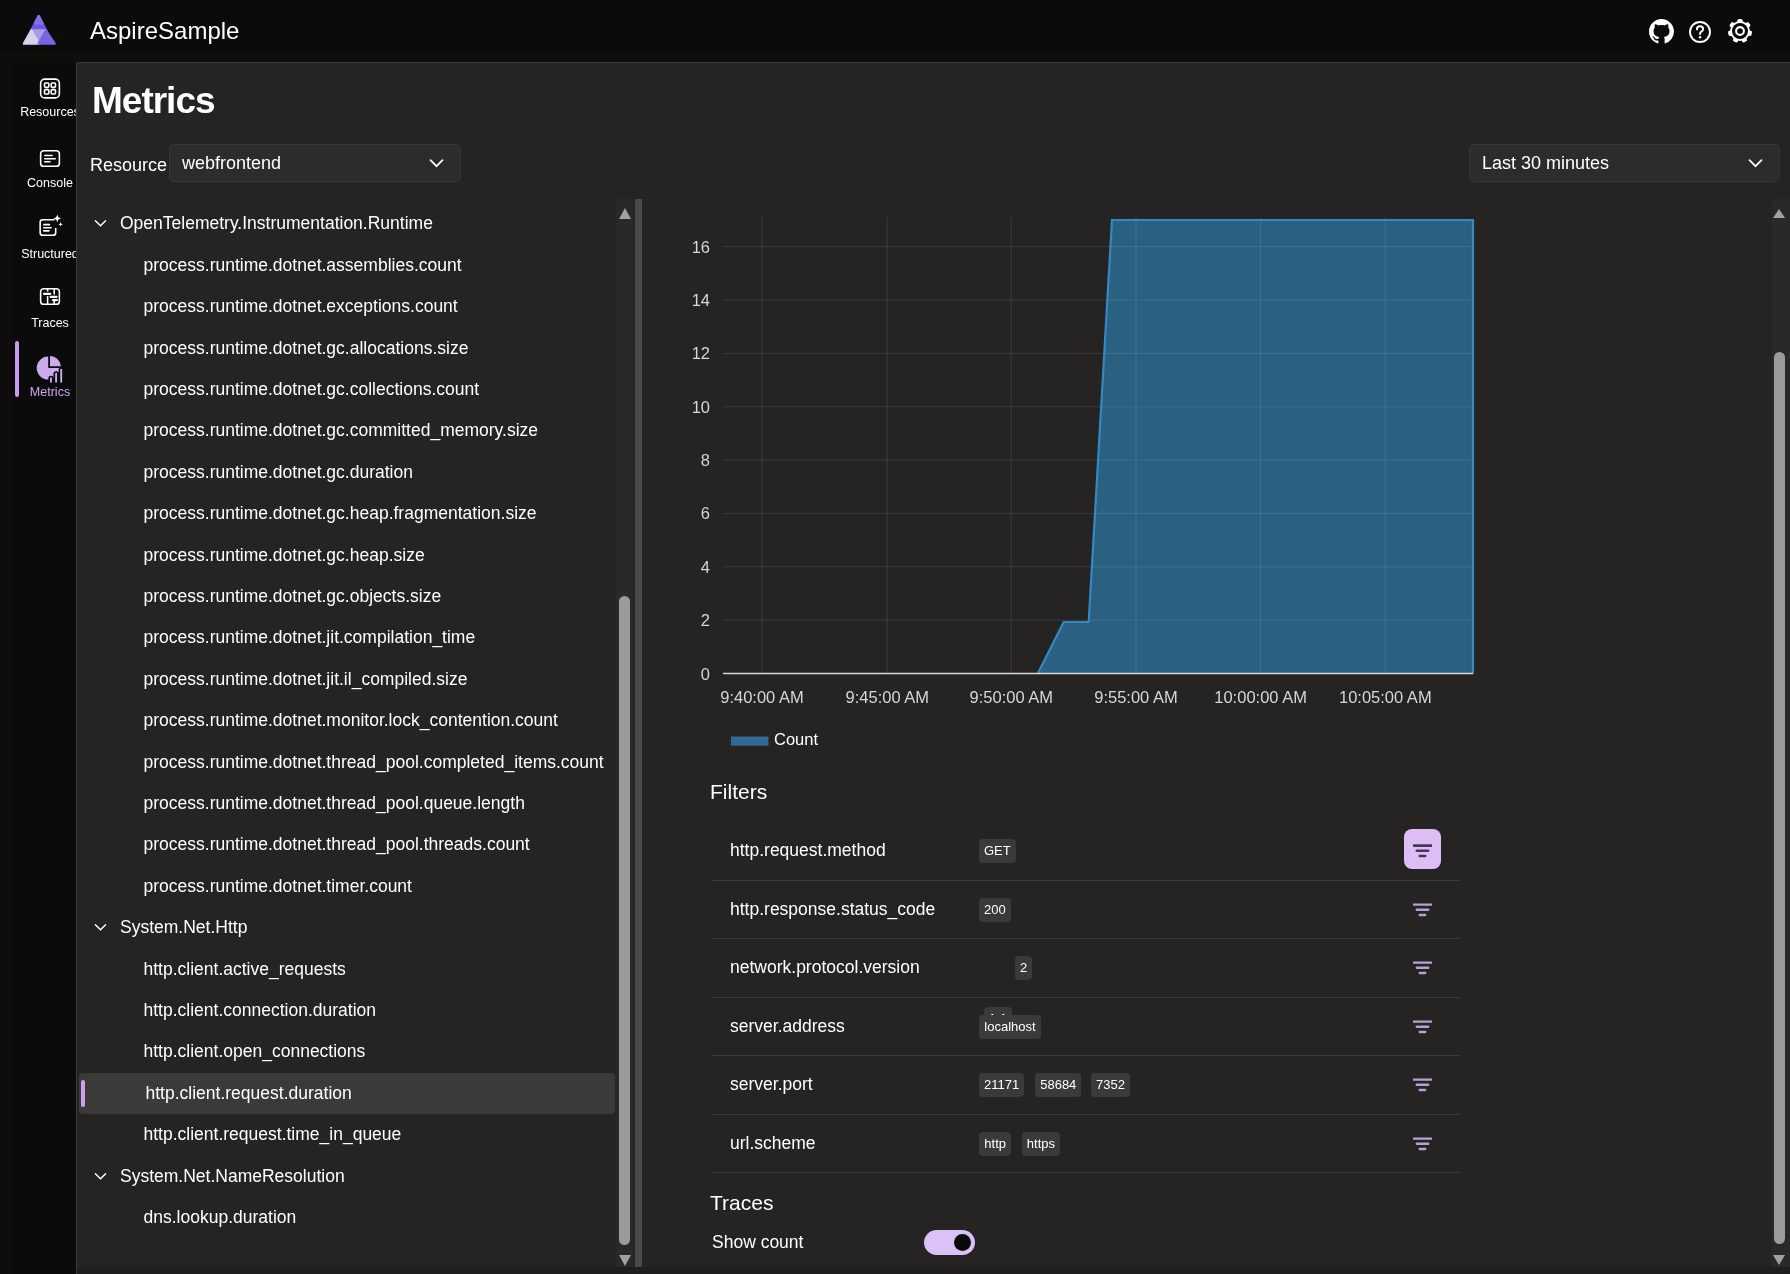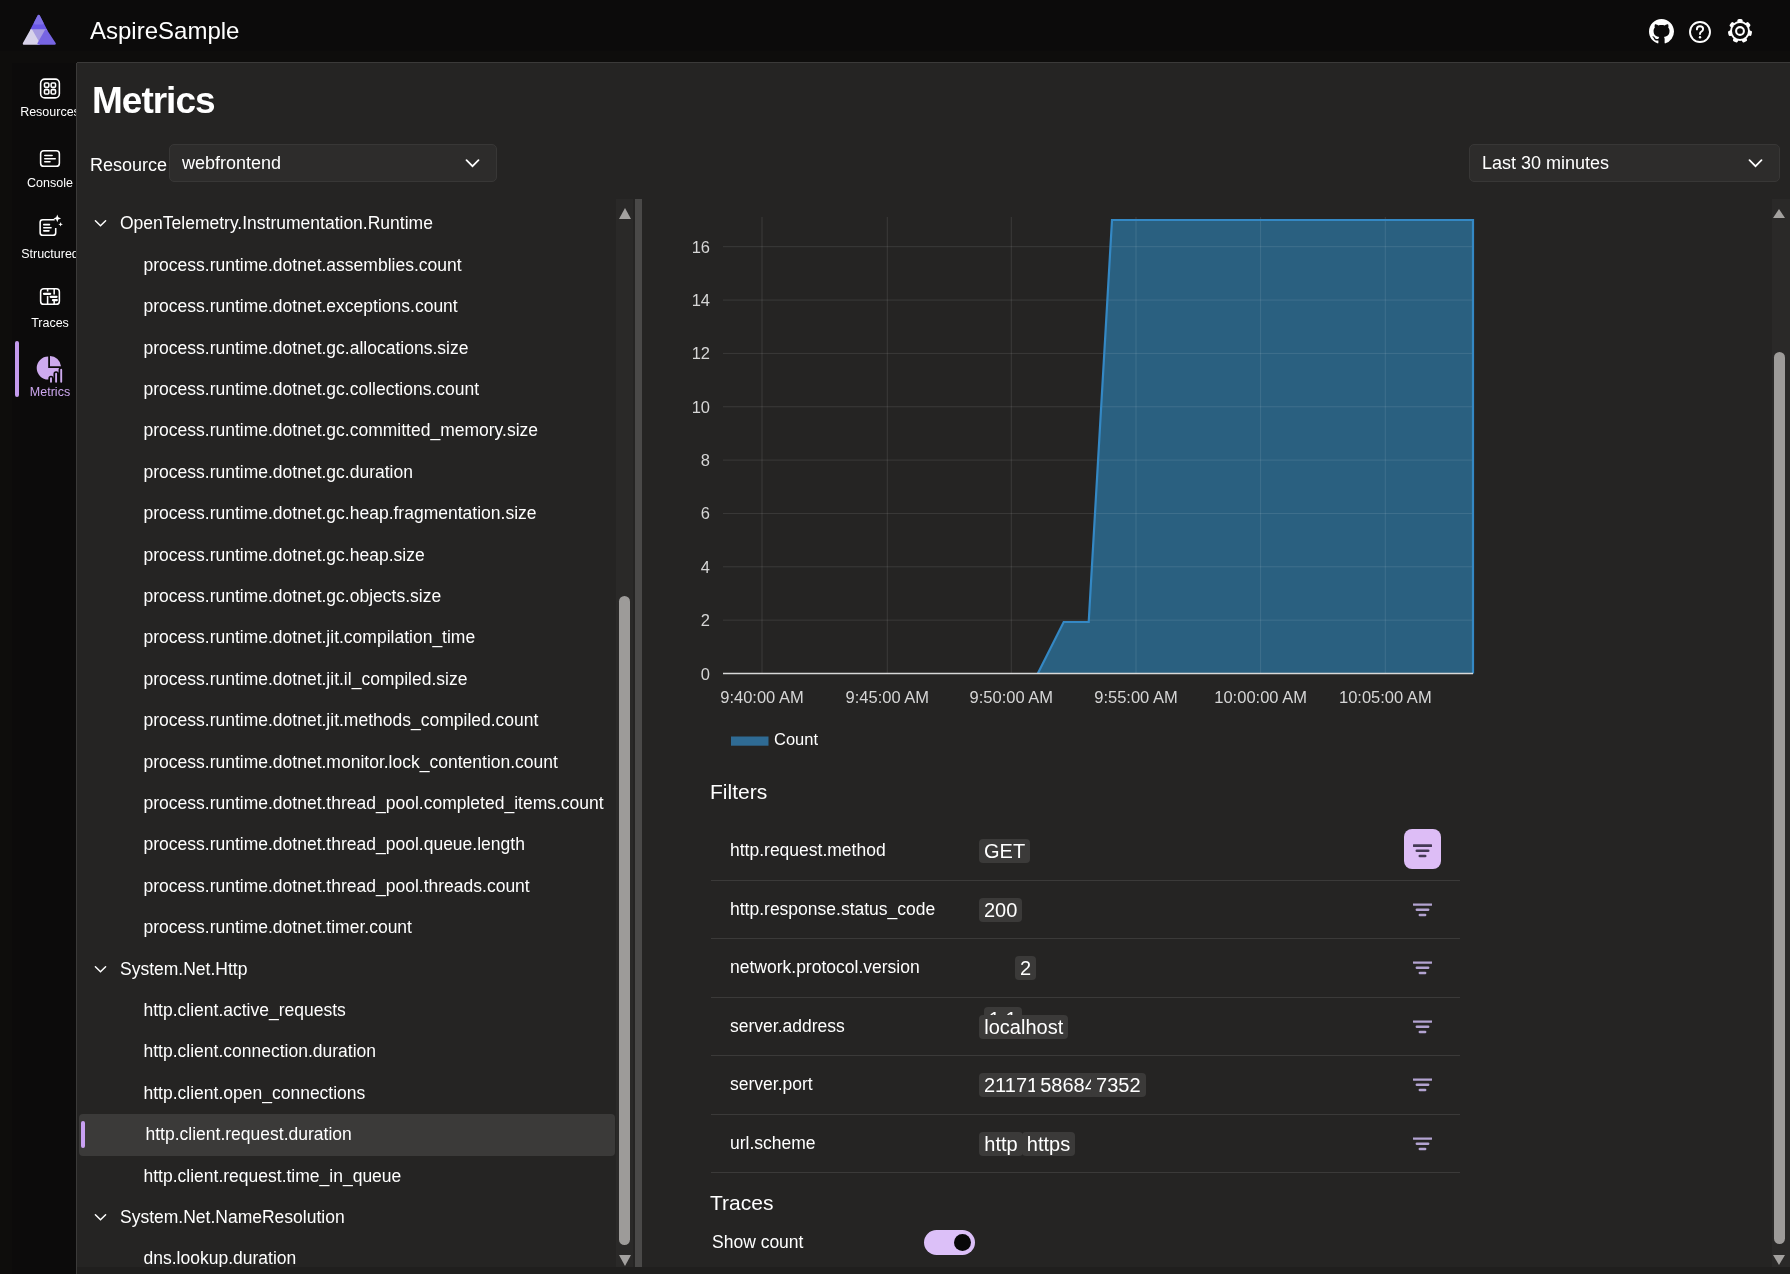--- a/index.html
+++ b/index.html
@@ -12,40 +12,40 @@
   .navi { position:absolute; left:0; width:76px; text-align:center; color:#ffffff; }
   .navl { position:absolute; left:0; width:76px; text-align:center; color:#ffffff; font-size:12.5px; }
   #navind { position:absolute; left:3px; top:278px; width:4px; height:56px; background:#c49bee; border-radius:3px; }
   #main { position:absolute; left:77px; top:63px; width:1713px; height:1211px; background:#252423; color:#fff; }
   #edgetop { position:absolute; left:77px; top:62px; width:1713px; height:1px; background:#3b3a39; }
   #edgeleft { position:absolute; left:76px; top:63px; width:1px; height:1211px; background:#3b3a39; }
   #pgtitle { position:absolute; left:15px; top:16.5px; font-size:37px; letter-spacing:-1px; font-weight:700; color:#fff; }
   #reslabel { position:absolute; left:13px; top:92px; font-size:18px; color:#fff; }
   .dd { position:absolute; top:81px; height:38px; background:#2d2c2b; border:1px solid #383736; border-radius:5px;
     font-size:18px; color:#fff; line-height:36px; padding-left:12px; }
-  #dd1 { left:92px; width:328px; }
+  #dd1 { left:92px; width:292px; }
   #dd2 { left:1392px; width:311px; }
   .ddchev { position:absolute; right:16px; top:14px; }
   
   #tree { position:absolute; left:0px; top:140.3px; width:545px; }
   .trow { height:41.42px; line-height:41.42px; font-size:17.5px; color:#fff; white-space:nowrap; position:relative; }
   .trow.child { padding-left:66.5px; }
   .trow.group { padding-left:43px; }
   .trow.group svg.chev { position:absolute; left:17px; top:16px; }
   .trow.sel { background:#3b3a39; border-radius:4px; margin-left:2px; width:536px; }
   .selind { position:absolute; left:2px; top:7px; width:3.5px; height:27px; border-radius:2px; background:#c9a1f3; }
   
   .sbthumb { position:absolute; background:#9d9b99; border-radius:6px; }
   .sbarrow { position:absolute; width:0; height:0; }
   #splitter { position:absolute; left:558px; top:136px; width:7px; height:1075px; background:#4a4948; }
   
   .h2 { position:absolute; font-size:21px; font-weight:400; color:#fff; }
   .flabel { position:absolute; left:653px; font-size:17.5px; color:#fff; }
   .chip { position:absolute; height:24px; line-height:24px; background:#3b3a39; border-radius:4px;
-    font-size:20px; color:#fff; padding:0 5px; }
+    font-size:13px; color:#fff; padding:0 5px; }
   .fsep { position:absolute; left:634px; width:749px; height:1px; background:#3b3a39; }
   .ficon { position:absolute; }
   #factive { position:absolute; left:1327px; top:766px; width:37px; height:40px; background:#ddbdf6; border-radius:8px; }
   
   #toggle { position:absolute; left:847px; top:1167px; width:51px; height:25px; background:#dcc0f8; border-radius:13px; }
   #toggle .knob { position:absolute; right:4px; top:4px; width:17px; height:17px; border-radius:50%; background:#080808; }
 </style>
 </head>
 <body>
 <div id="header">
@@ -156,21 +156,20 @@
       <div class="trow child">process.runtime.dotnet.exceptions.count</div>
       <div class="trow child">process.runtime.dotnet.gc.allocations.size</div>
       <div class="trow child">process.runtime.dotnet.gc.collections.count</div>
       <div class="trow child">process.runtime.dotnet.gc.committed_memory.size</div>
       <div class="trow child">process.runtime.dotnet.gc.duration</div>
       <div class="trow child">process.runtime.dotnet.gc.heap.fragmentation.size</div>
       <div class="trow child">process.runtime.dotnet.gc.heap.size</div>
       <div class="trow child">process.runtime.dotnet.gc.objects.size</div>
       <div class="trow child">process.runtime.dotnet.jit.compilation_time</div>
       <div class="trow child">process.runtime.dotnet.jit.il_compiled.size</div>
-      <div class="trow child">process.runtime.dotnet.jit.methods_compiled.count</div>
       <div class="trow child">process.runtime.dotnet.monitor.lock_contention.count</div>
       <div class="trow child">process.runtime.dotnet.thread_pool.completed_items.count</div>
       <div class="trow child">process.runtime.dotnet.thread_pool.queue.length</div>
       <div class="trow child">process.runtime.dotnet.thread_pool.threads.count</div>
       <div class="trow child">process.runtime.dotnet.timer.count</div>
       <div class="trow group"><svg class="chev" width="13" height="9" viewBox="0 0 14 9" fill="none" stroke="#fff" stroke-width="1.6" stroke-linecap="round">
           <path d="M1.5 1.5 L7 7 L12.5 1.5"></path>
         </svg>System.Net.Http</div>
       <div class="trow child">http.client.active_requests</div>
       <div class="trow child">http.client.connection.duration</div>

